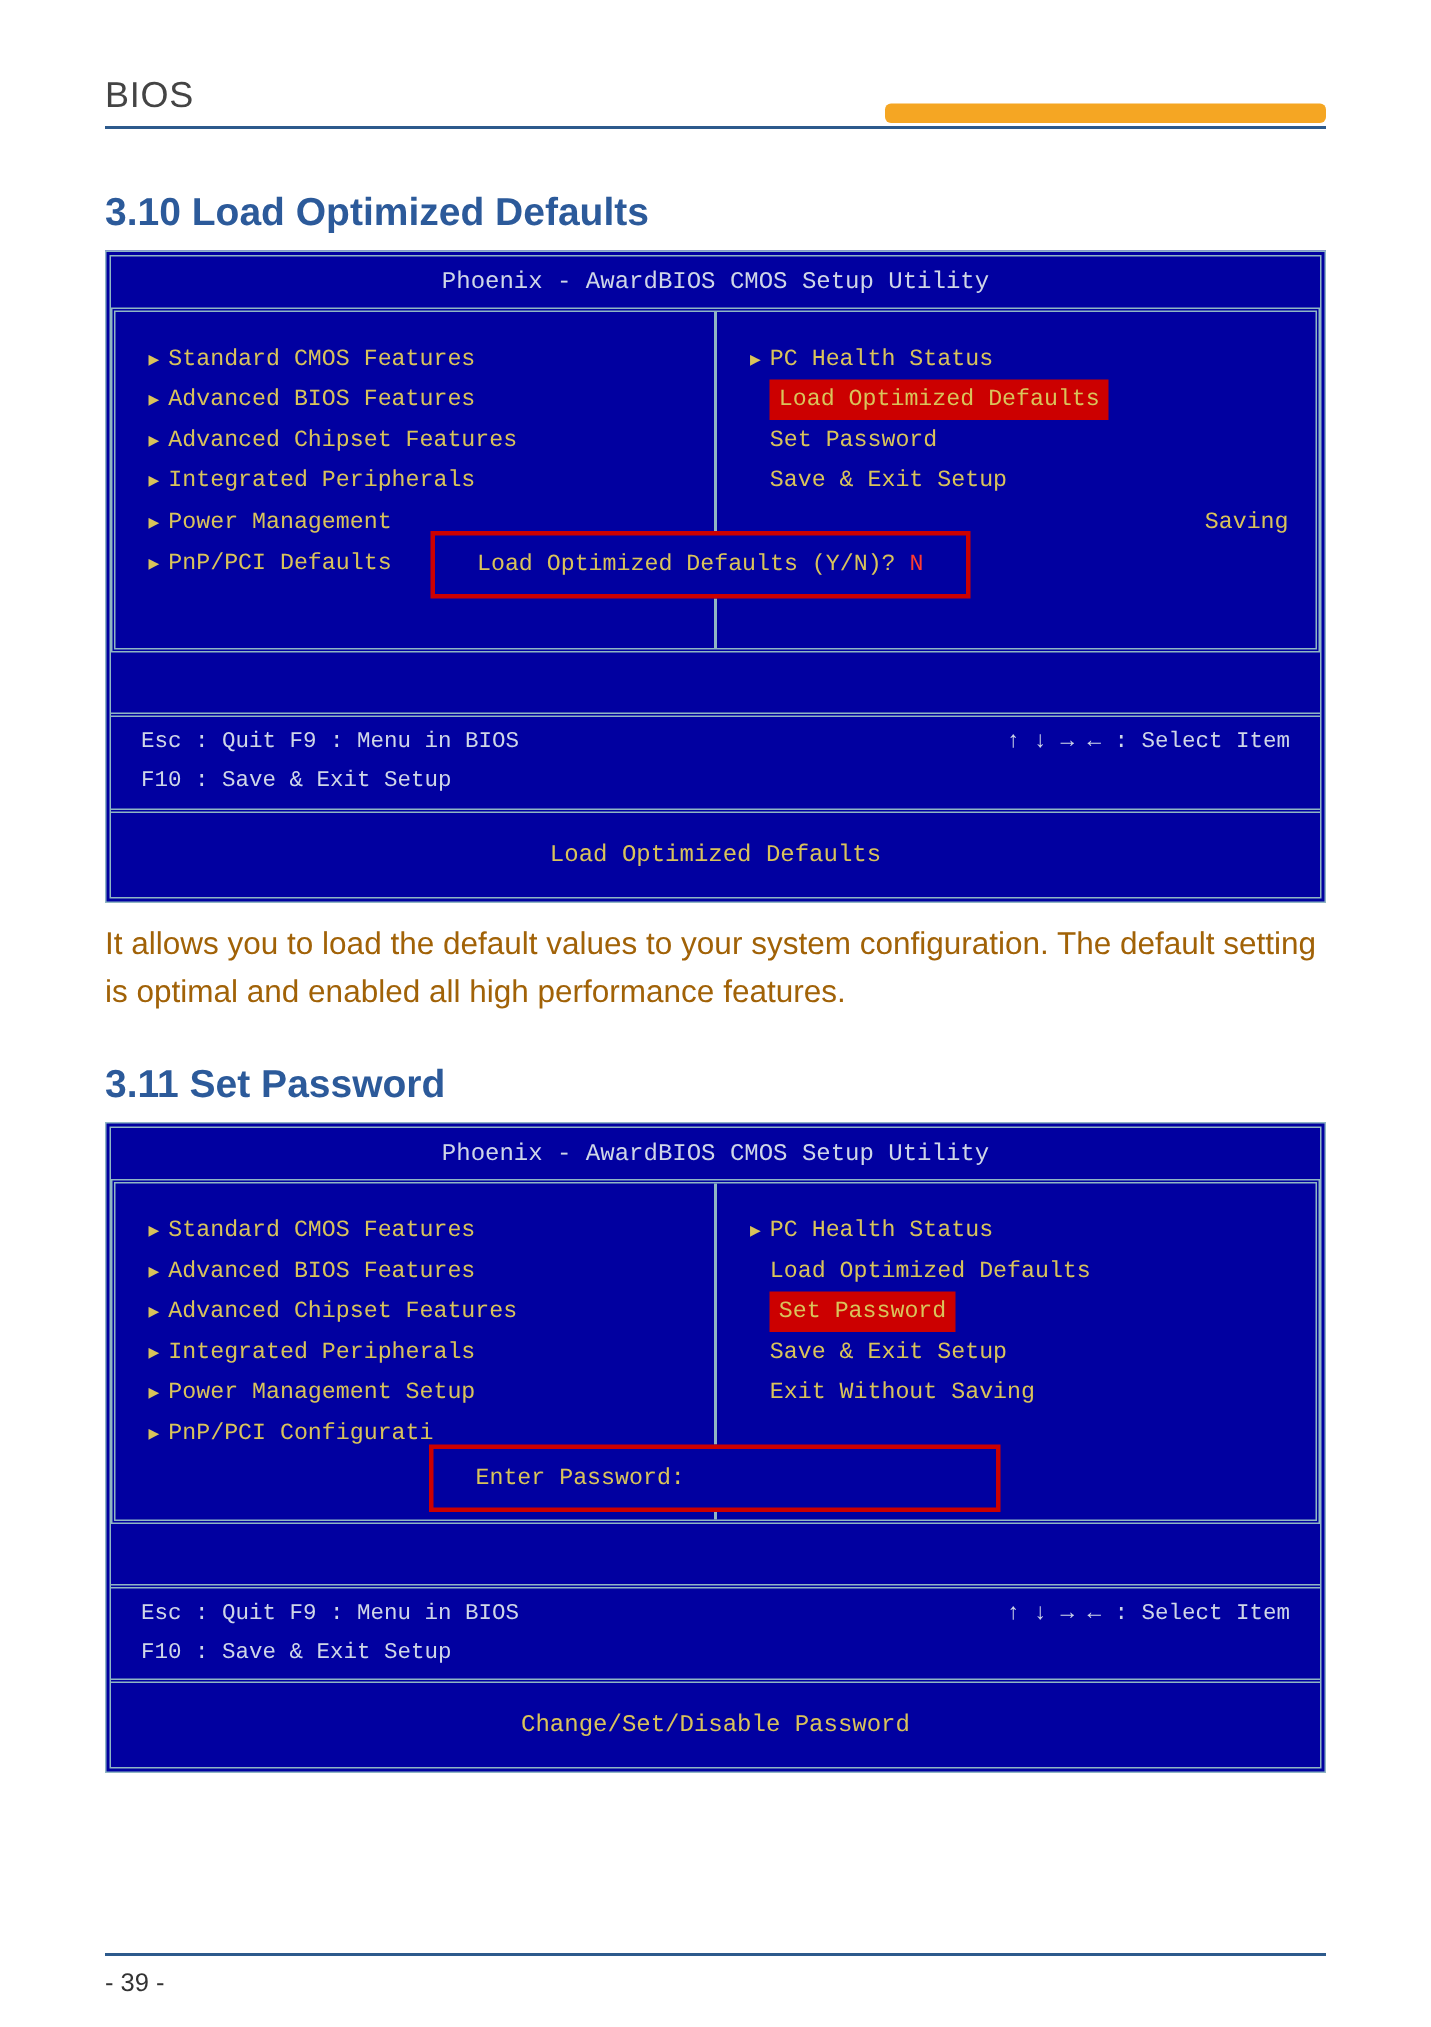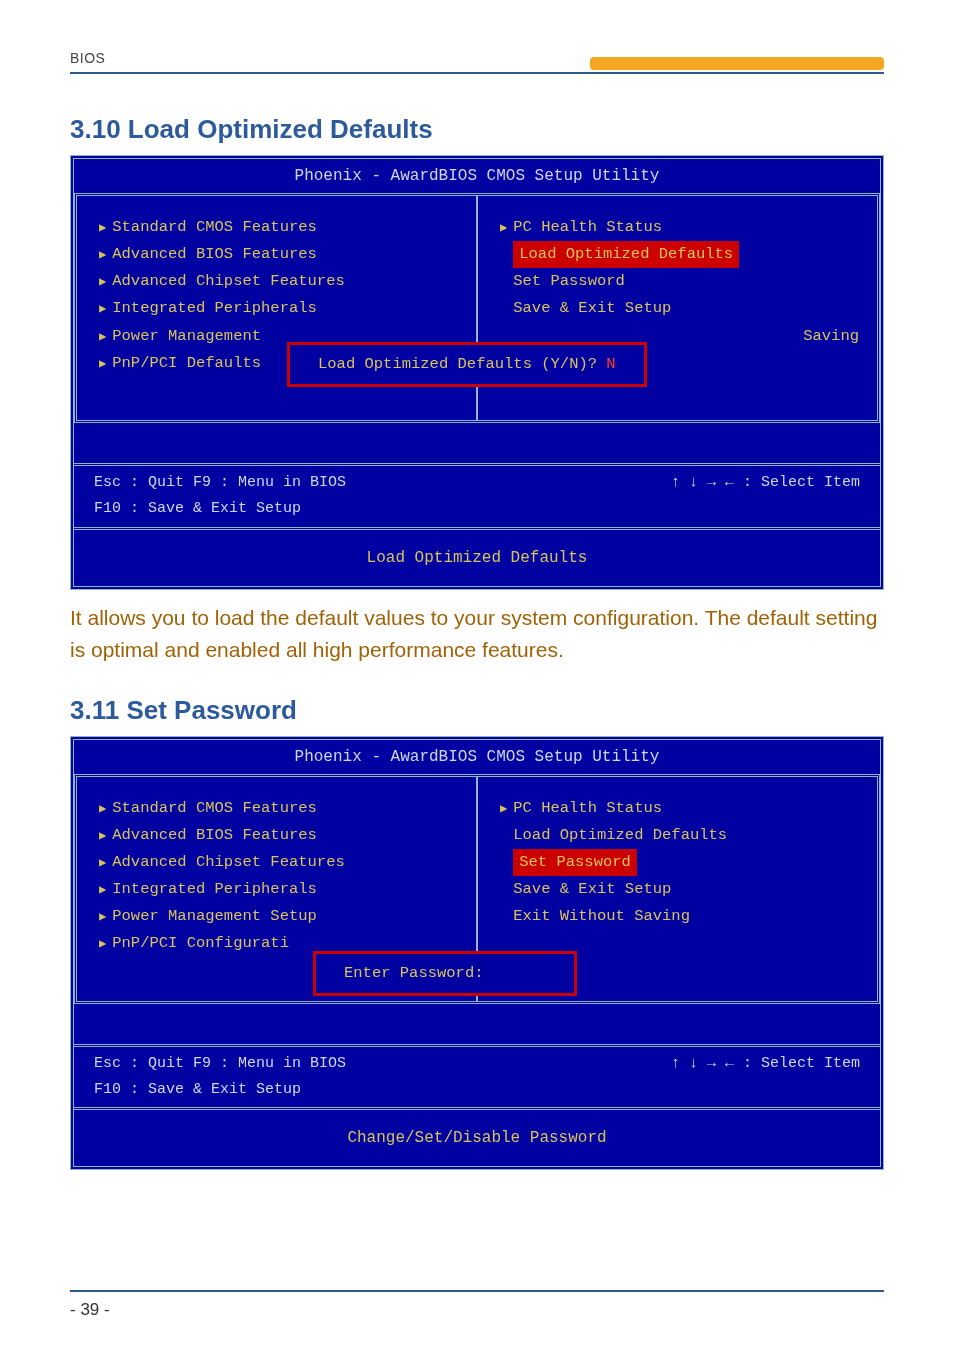--- a/index.html
+++ b/index.html
@@ -10,21 +10,21 @@
     margin: 0 auto;
     padding: 50px 70px 30px 70px;
     color: #000;
   }
   .header-row {
     display: flex;
     align-items: flex-end;
     margin-bottom: 2px;
   }
   .header-label {
-    font-size: 14px;
+    font-size: 24px;
     color: #444;
     letter-spacing: 0.5px;
     padding-bottom: 4px;
     flex: 0 0 auto;
     width: 520px;
   }
   .header-bar {
     flex: 1 1 auto;
     height: 13px;
     background: #f5a623;
@@ -103,21 +103,21 @@
     position: absolute;
     border: 3px solid #cc0000;
     background: #0100a0;
     color: #d9c35a;
     padding: 6px 28px;
     font-size: 15.5px;
     white-space: nowrap;
   }
   .bios-dialog .red-char { color: #ff3b2f; }
   .dialog1 { top: 146px; left: 210px; }
-  .dialog2 { top: 174px; left: 236px; width: 264px; }
+  .dialog2 { top: 174px; left: 209px; width: 381px; }
   
   .page-footer {
     font-size: 17px;
     color: #333;
     margin-top: 120px;
     border-top: 2px solid #2d5a8c;
     padding-top: 8px;
   }
 </style>
 </head>

